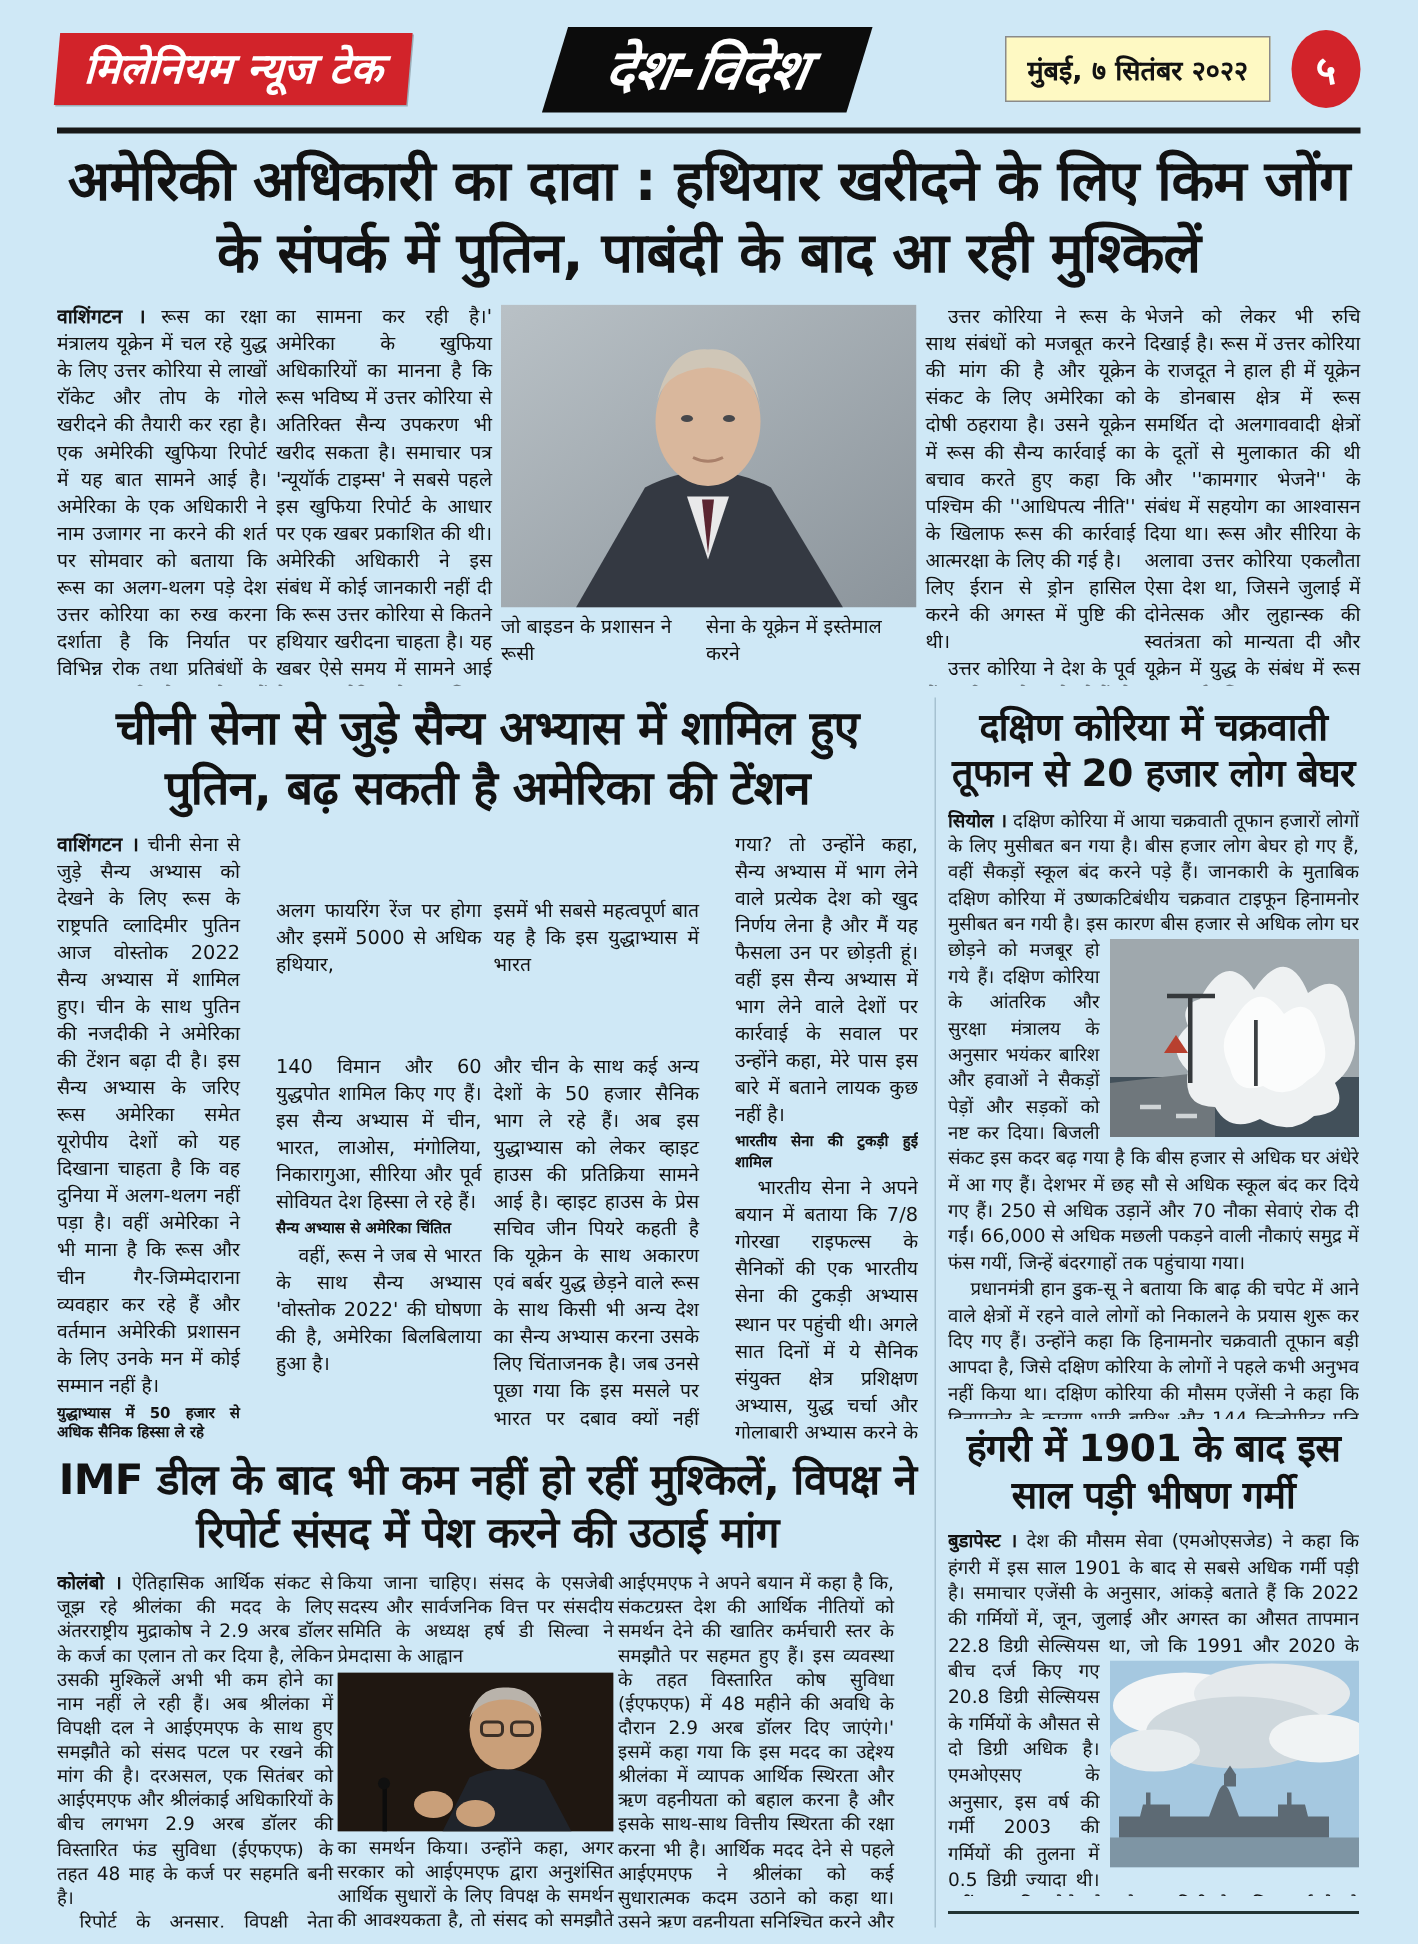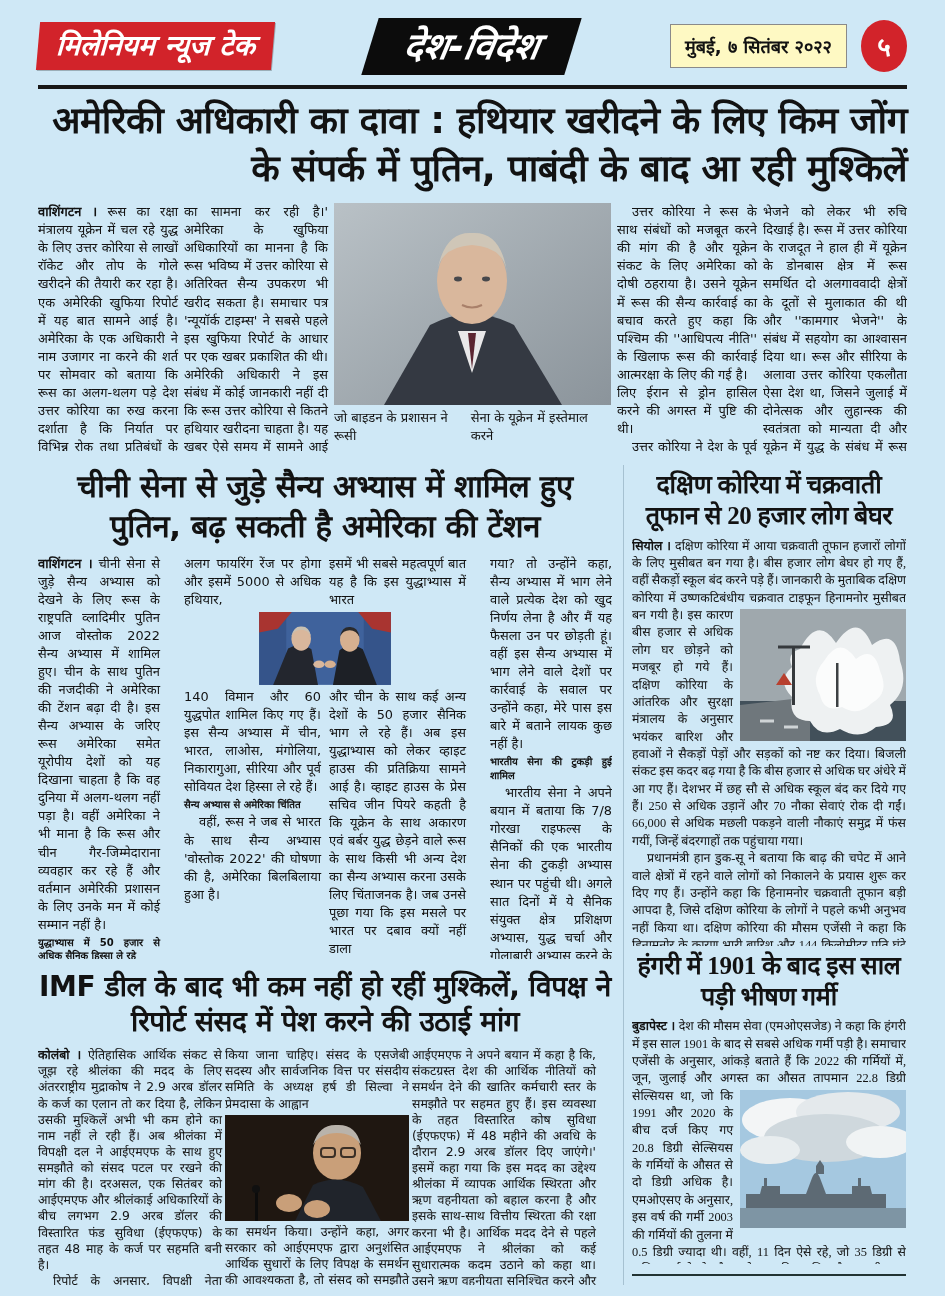--- a/index.html
+++ b/index.html
@@ -39,42 +39,42 @@
 
   
   .just { text-align:justify; }
   p.body { font-size:12.9px; line-height:1.4; text-align:justify; }
   p.indent { text-indent:15px; }
   b.dl { font-weight:bold; }
   .subhead { font-weight:bold; font-size:10px; line-height:1.35; margin:2px 0; text-align:justify;}
 
   
   h1.a1 {
-    font-size:37px; line-height:1.3; text-align:right; font-weight:800;
+    font-size:37px; line-height:1.3; text-align:center; font-weight:800;
     letter-spacing:-.5px; margin:8px 0 10px 0;
   }
   .a1body { display:flex; gap:6px; height:254px; overflow:hidden; }
   .a1c1 { width:140px; } .a1c2 { width:144px; }
   .a1ph { width:277px; }
   .a1c4 { width:140px; } .a1c5 { width:144px; }
   .caption { display:flex; justify-content:space-between; font-size:13px; margin-top:3px; }
   .photo { display:block; width:100%; }
 
   
   .lower { display:flex; margin-top:8px; }
   .left-main { width:574px; }
   .right-col { width:283px; margin-left:11px; padding-left:0; border-left:1px solid rgba(90,120,140,.35); }
-  .right-col .inner { padding-left:8px;font-family:Liberation Serif, serif; }
+  .right-col .inner { padding-left:8px; }
 
   
   h2.a2 { font-size:31px; line-height:1.28; text-align:center; font-weight:800; letter-spacing:-.4px; margin:2px 0 8px 0; }
   .a2body { display:flex; gap:24px; height:404px; overflow:hidden; }
   .a2c { width:137px; }
   .a2mid { width:282px; display:flex; flex-direction:column; }
-  .a2row { display:flex; gap:8px; }
+  .a2row { display:flex; gap:8px;margin-top:44px; }
   .a2half { width:137px; }
   .a2photo { margin:3px 0; }
 
   
   h2.imf { font-size:28px; line-height:1.28; text-align:center; font-weight:800; letter-spacing:-.4px; margin:10px 0 7px 0; }
   .imfbody { display:flex; gap:3px; height:238px; overflow:hidden; }
   .imfc { width:184px; }
   .imfbody p.body { font-size:12.4px; line-height:1.3; }
   .imfphoto { margin:3px 0; }
 

